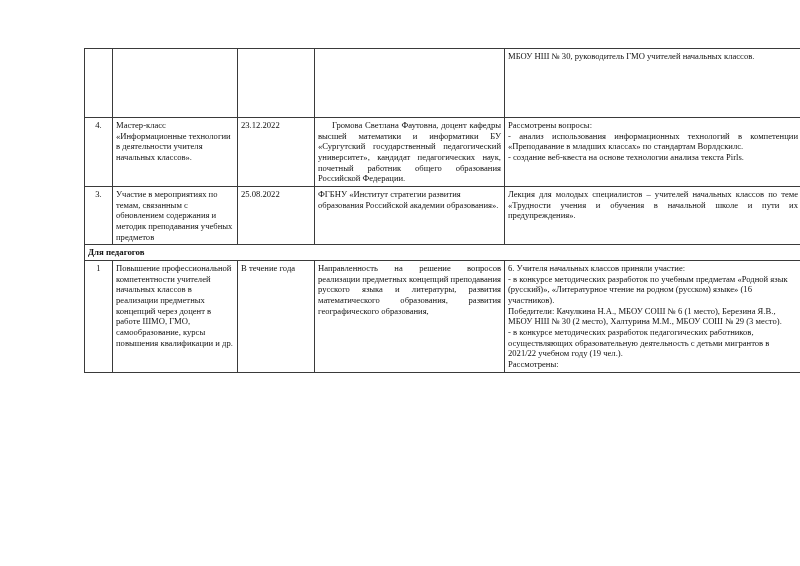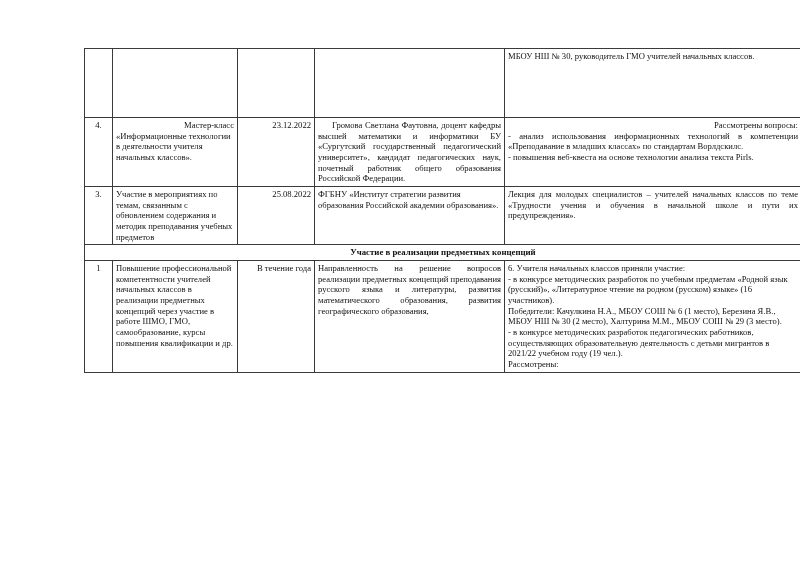--- a/index.html
+++ b/index.html
@@ -43,21 +43,21 @@
   }
   
   col.c-num    { width: 28px; }
   col.c-name   { width: 125px; }
   col.c-date   { width: 77px; }
   col.c-org    { width: 190px; }
   col.c-result { width: 297px; }
 
   .num { text-align: center; }
   .just { text-align: justify; text-align-last: left; }
-  .center { text-align: right; }
+  .center { text-align: left; }
   .indent-first { text-indent: 14px; }
 
   .section-header td {
     text-align: center;
     font-weight: bold;
     padding: 3px 4px;
     font-size: 8.8px;
   }
   .subsection-header td {
     text-align: left;
@@ -95,40 +95,40 @@
         <td class="num">4.</td>
         <td>
           <span class="center cell-lines">Мастер-класс</span>
           <span class="cell-lines">«Информационные технологии в деятельности учителя начальных классов».</span>
         </td>
         <td class="center">23.12.2022</td>
         <td class="just indent-first">Громова Светлана Фаутовна, доцент кафедры высшей математики и информатики БУ «Сургутский государственный педагогический университет», кандидат педагогических наук, почетный работник общего образования Российской Федерации.</td>
         <td>
           <span class="center cell-lines">Рассмотрены вопросы:</span>
           <span class="just cell-lines">- анализ использования информационных технологий в компетенции «Преподавание в младших классах» по стандартам Ворлдскилс.</span>
-          <span class="just cell-lines">- повышения веб-квеста на основе технологии анализа текста Pirls.</span>
+          <span class="just cell-lines">- создание веб-квеста на основе технологии анализа текста Pirls.</span>
         </td>
       </tr>
 
       <tr>
         <td class="num">3.</td>
         <td>Участие в мероприятиях по темам, связанным с обновлением содержания и методик преподавания учебных предметов</td>
         <td class="center">25.08.2022</td>
         <td>ФГБНУ «Институт стратегии развития образования Российской академии образования».</td>
         <td class="just">Лекция для молодых специалистов – учителей начальных классов по теме «Трудности учения и обучения в начальной школе и пути их предупреждения».</td>
       </tr>
 
-      <tr class="section-header">
-        <td colspan="5">Участие в реализации предметных концепций</td>
+
+      <tr class="subsection-header">
+        <td colspan="5">Для педагогов</td>
       </tr>
-
 
       <tr>
         <td class="num">1</td>
-        <td>Повышение профессиональной компетентности учителей начальных классов в реализации предметных концепций через участие в работе ШМО, ГМО, самообразование, курсы повышения квалификации и др.</td>
+        <td>Повышение профессиональной компетентности учителей начальных классов в реализации предметных концепций через доцент в работе ШМО, ГМО, самообразование, курсы повышения квалификации и др.</td>
         <td class="center">В течение года</td>
         <td class="just">Направленность на решение вопросов реализации предметных концепций преподавания русского языка и литературы, развития математического образования, развития географического образования,</td>
         <td>
           <span class="cell-lines">6. Учителя начальных классов приняли участие:</span>
           <span class="cell-lines">- в конкурсе методических разработок по учебным предметам «Родной язык (русский)», «Литературное чтение на родном (русском) языке» (16 участников).</span>
           <span class="cell-lines">Победители: Качулкина Н.А., МБОУ СОШ № 6 (1 место), Березина Я.В., МБОУ НШ № 30 (2 место), Халтурина М.М., МБОУ СОШ № 29 (3 место).</span>
           <span class="cell-lines">- в конкурсе методических разработок педагогических работников, осуществляющих образовательную деятельность с детьми мигрантов в 2021/22 учебном году (19 чел.).</span>
           <span class="cell-lines">Рассмотрены:</span>
         </td>
       </tr>

